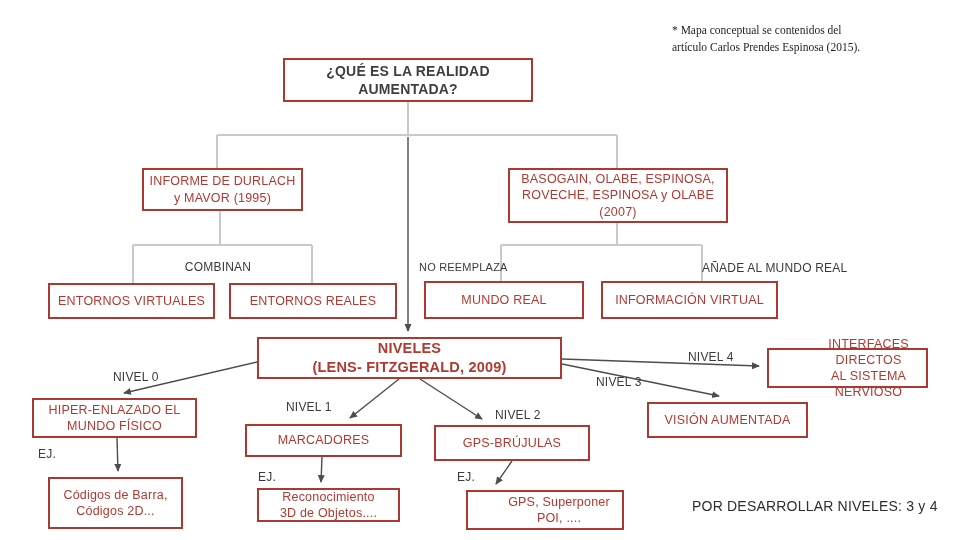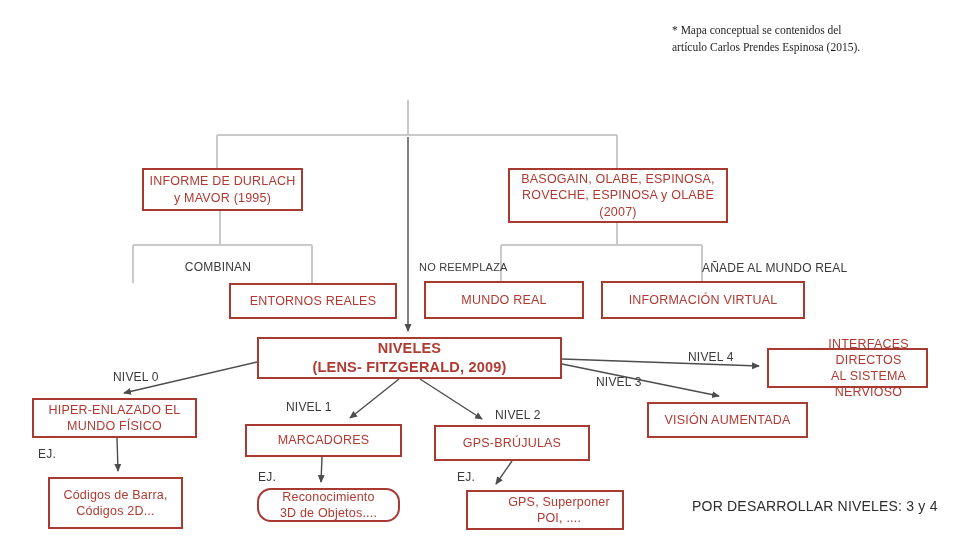--- a/index.html
+++ b/index.html
@@ -16,29 +16,29 @@
   }
   .lbl{
     position:absolute;color:#3a3a3a;font-size:12px;white-space:nowrap;letter-spacing:0.2px;
   }
   .n-title{left:283px;top:58px;width:250px;height:44px;color:#3f3f3f;font-weight:bold;font-size:14px;}
   .n-informe{left:142px;top:168px;width:161px;height:43px;}
   .n-basogain{left:508px;top:168px;width:220px;height:55px;}
   .n-entvirt{left:48px;top:283px;width:167px;height:36px;}
   .n-entreal{left:229px;top:283px;width:168px;height:36px;}
   .n-mundo{left:424px;top:281px;width:160px;height:38px;}
-  .n-infvirt{left:601px;top:281px;width:204px;height:38px;}
+  .n-infvirt{left:601px;top:281px;width:177px;height:38px;}
   .n-niveles{left:257px;top:337px;width:305px;height:42px;font-weight:bold;font-size:14.5px;}
   .n-hiper{left:32px;top:398px;width:165px;height:40px;}
   .n-marcadores{left:245px;top:424px;width:157px;height:33px;}
   .n-gps{left:434px;top:425px;width:156px;height:36px;}
   .n-vision{left:647px;top:402px;width:161px;height:36px;}
   .n-interfaces{left:767px;top:348px;width:161px;height:40px;padding-left:42px;}
   .n-codigos{left:48px;top:477px;width:135px;height:52px;font-size:12.5px;}
-  .n-reconocimiento{left:257px;top:488px;width:143px;height:34px;font-size:12.5px;border-radius:14px;}
+  .n-reconocimiento{left:257px;top:488px;width:143px;height:34px;font-size:12.5px;}
   .n-superponer{left:466px;top:490px;width:158px;height:40px;font-size:12.5px;padding-left:28px;}
   .lbl-combinan{left:168px;top:260px;width:100px;text-align:center;}
   .lbl-noreemplaza{left:419px;top:261px;font-size:11px;}
   .lbl-anade{left:702px;top:261px;font-size:12px;}
   .lbl-nivel0{left:113px;top:370px;}
   .lbl-nivel1{left:286px;top:400px;}
   .lbl-nivel2{left:495px;top:408px;}
   .lbl-nivel3{left:596px;top:375px;}
   .lbl-nivel4{left:688px;top:350px;}
   .lbl-ej1{left:38px;top:447px;}
@@ -87,25 +87,28 @@
       <path d="M562 364 L719 396" marker-end="url(#ah)"></path>
       <path d="M117 438 L118 471" marker-end="url(#ah)"></path>
       <path d="M322 457 L321 482" marker-end="url(#ah)"></path>
       <path d="M512 461 L496 484" marker-end="url(#ah)"></path>
     </g>
   </svg>
 
   <div class="annotation">* Mapa conceptual se contenidos del
 artículo Carlos Prendes Espinosa (2015).</div>
 
+  <div class="node n-title">¿QUÉ ES LA REALIDAD
+AUMENTADA?</div>
   <div class="node n-informe">INFORME DE DURLACH
 y MAVOR (1995)</div>
   <div class="node n-basogain">BASOGAIN, OLABE, ESPINOSA,
 ROVECHE, ESPINOSA y OLABE
 (2007)</div>
+  <div class="node n-entvirt">ENTORNOS VIRTUALES</div>
   <div class="node n-mundo">MUNDO REAL</div>
   <div class="node n-entreal">ENTORNOS REALES</div>
   <div class="node n-infvirt">INFORMACIÓN VIRTUAL</div>
   <div class="node n-niveles">NIVELES
 (LENS- FITZGERALD, 2009)</div>
   <div class="node n-hiper">HIPER-ENLAZADO EL
 MUNDO FÍSICO</div>
   <div class="node n-marcadores">MARCADORES</div>
   <div class="node n-gps">GPS-BRÚJULAS</div>
   <div class="node n-vision">VISIÓN AUMENTADA</div>

